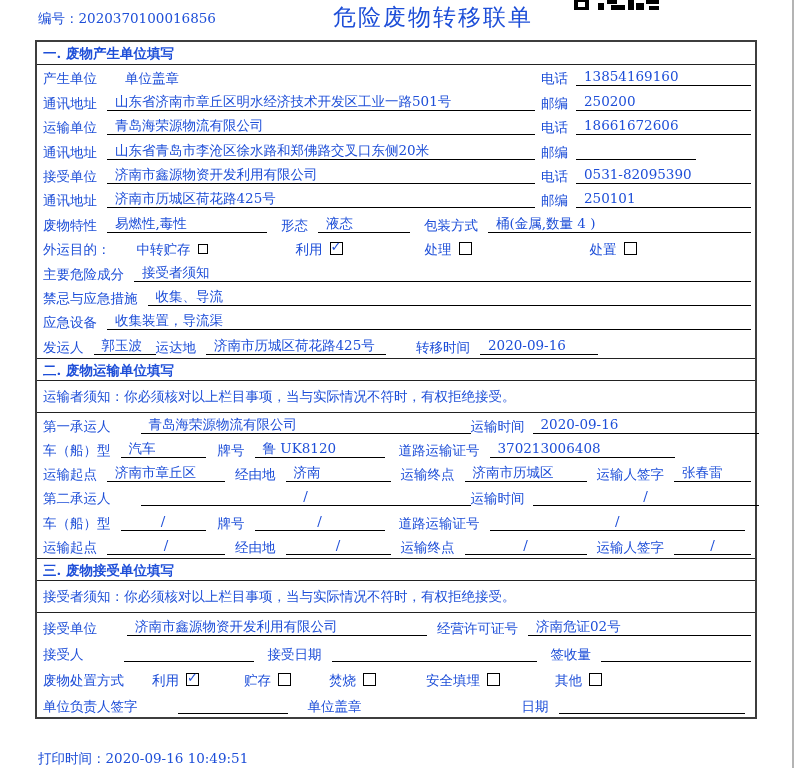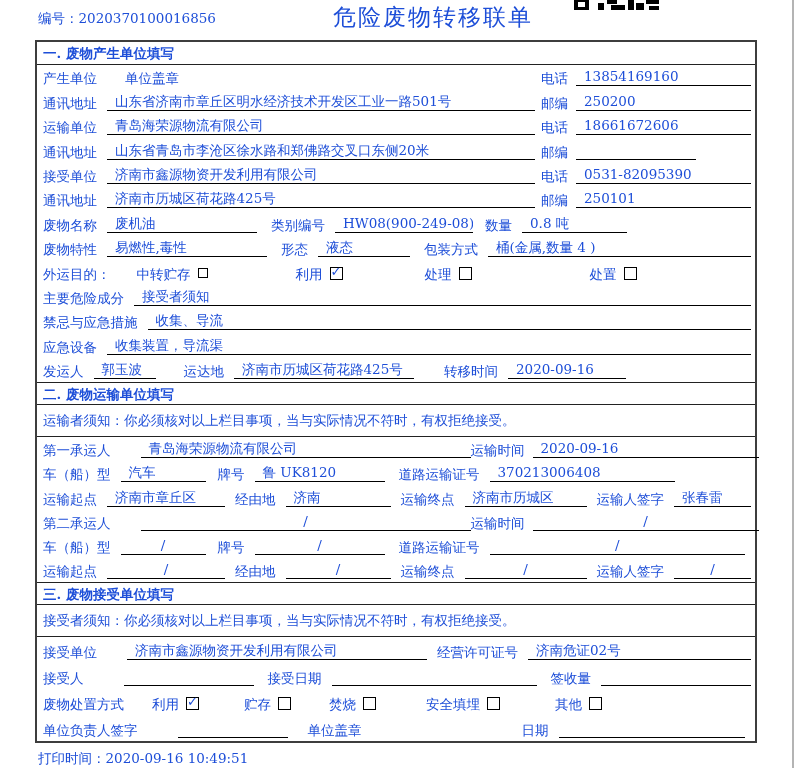--- a/index.html
+++ b/index.html
@@ -34,21 +34,21 @@
       margin-left:7px;margin-bottom:1px;flex:none;background:#fff;}
   .cb.sm{width:8px;height:8px;}
   .cb.checked::after{content:"✓";position:absolute;left:0;top:-4px;font-size:13px;
       font-family:"DejaVu Sans","Liberation Sans",sans-serif;}
   .print{position:absolute;top:750px;left:38px;white-space:nowrap;}
   .w62{flex:0 0 62px}.w85{flex:0 0 85px}.w92{flex:0 0 92px}.w105{flex:0 0 105px}
   .w110{flex:0 0 110px}.w118{flex:0 0 118px}.w122{flex:0 0 122px}.w130{flex:0 0 130px}
   .w138{flex:0 0 138px}.w150{flex:0 0 150px}.w160{flex:0 0 160px}.w180{flex:0 0 180px}
   .w185{flex:0 0 185px}.w205{flex:0 0 205px}.w300{flex:0 0 300px}.w330{flex:0 0 330px}
   .ml10{margin-left:10px}.ml12{margin-left:12px}.ml14{margin-left:14px}.ml16{margin-left:16px}
-  .ml18{margin-left:18px}.ml20{margin-left:20px}.ml28{margin-left:28px}.ml30{margin-left:30px}
+  .ml18{margin-left:18px}.ml20{margin-left:20px}.ml28{}.ml30{margin-left:30px}
   .ml38{margin-left:38px}.ml45{margin-left:45px}.ml50{margin-left:50px}.ml55{margin-left:55px}.ml82{margin-left:82px}.ml88{margin-left:88px}.ml118{margin-left:118px}
   .ml150{margin-left:150px}
 </style>
 </head>
 <body>
 
 <div class="page">
   <div class="edge"></div>
 
   <div class="hdr-no"><span>编号：</span><span>2020370100016856</span></div>
@@ -120,28 +120,20 @@
 
     <div class="r">
       <span class="lbl">通讯地址</span>
       <span class="val grow mr6">济南市历城区荷花路425号</span>
       <span class="rg">
         <span class="lbl">邮编</span>
         <span class="val">250101</span>
       </span>
     </div>
 
-    <div class="r">
-      <span class="lbl">废物名称</span>
-      <span class="val w150">废机油</span>
-      <span class="lbl ml14">类别编号</span>
-      <span class="val w138">HW08(900-249-08)</span>
-      <span class="lbl ml12">数量</span>
-      <span class="val w105">0.8 吨</span>
-    </div>
 
     <div class="r">
       <span class="lbl">废物特性</span>
       <span class="val w160">易燃性,毒性</span>
       <span class="lbl ml14">形态</span>
       <span class="val w92">液态</span>
       <span class="lbl ml14">包装方式</span>
       <span class="val grow">桶(金属,数量 4 )</span>
     </div>
 

